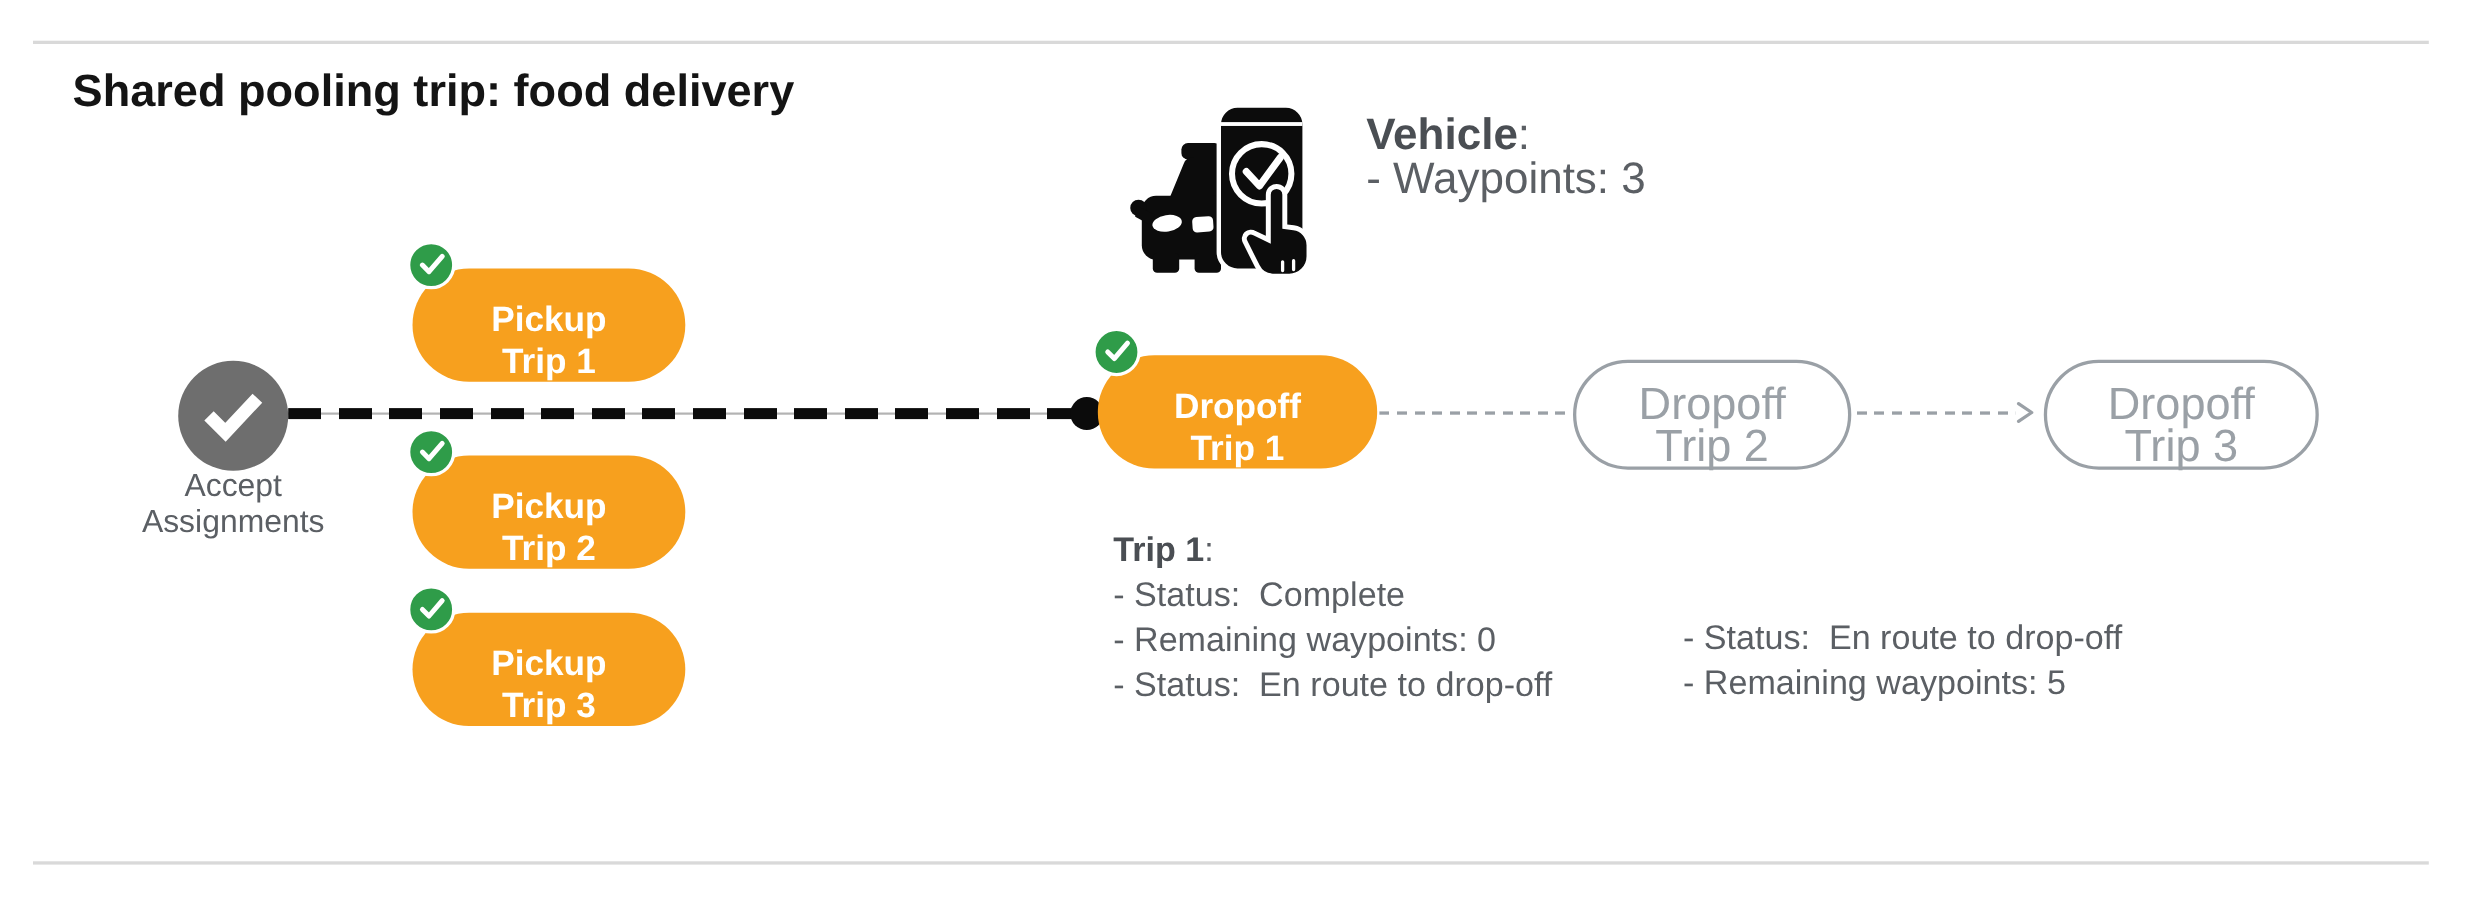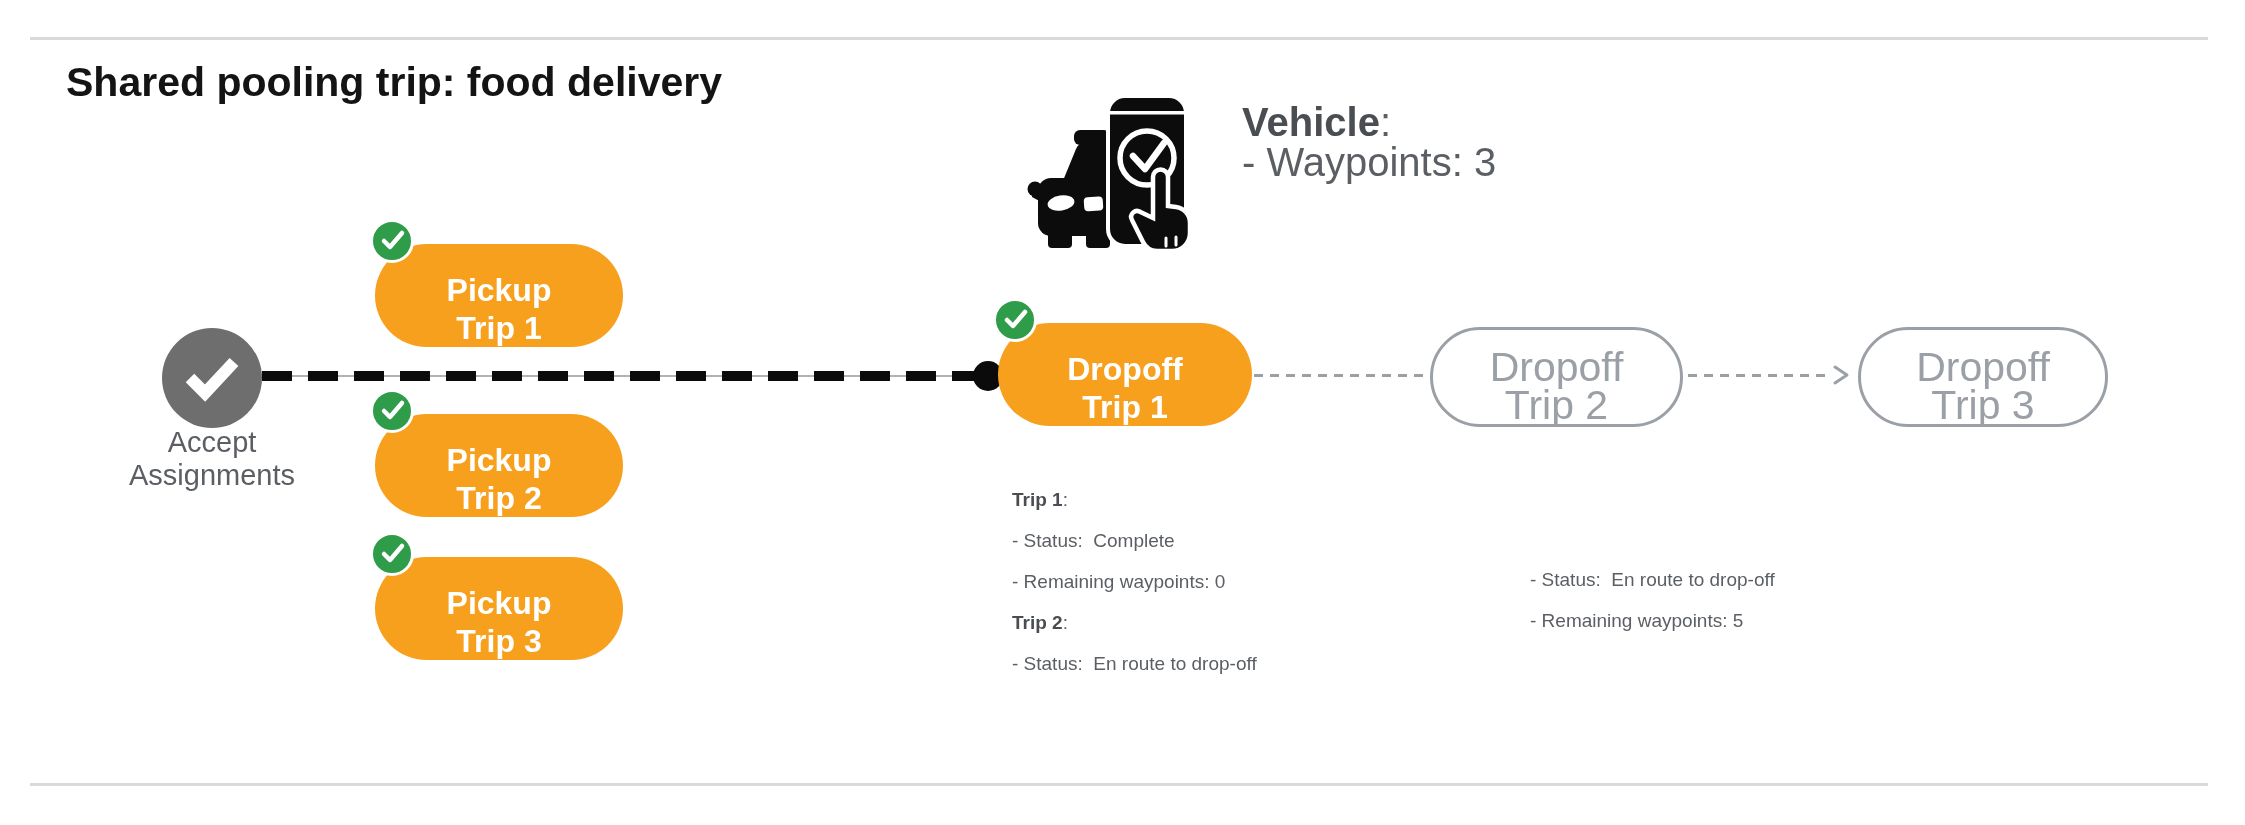--- a/index.html
+++ b/index.html
@@ -67,21 +67,21 @@
   .pill.dropoff-2 { left:1430px; top:327px; width:253px; height:100px; }
   .pill.dropoff-3 { left:1858px; top:327px; width:250px; height:100px; }
 
   .badge {
     position:absolute; left:-5px; top:-25px; width:44px; height:44px; border-radius:50%;
     background:var(--green,#2f9c49); border:3px solid #ffffff;
     display:flex; align-items:center; justify-content:center;
   }
 
   
-  .status-block { position:absolute; font-size:19px; line-height:41px; }
+  .status-block { position:absolute; font-size:31px; line-height:41px; }
   .status-block.block-1 { left:1012px; top:479px; }
   .status-block.block-2 { left:1530px; top:559px; }
   .status-line { color:var(--textGray,#5b5f64); white-space:pre-wrap; }
 </style>
 </head>
 <body>
 
 <div class="canvas">
 
   <div class="divider top"></div>
@@ -184,21 +184,20 @@
 
   <div class="pill ghost dropoff-3">
     <div>Dropoff</div>
     <div>Trip 3</div>
   </div>
 
   <div class="status-block block-1">
     <div><span class="heading-bold">Trip 1</span><span class="heading-colon">:</span></div>
     <div class="status-line">- Status:  Complete</div>
     <div class="status-line">- Remaining waypoints: 0</div>
-    <div><span class="heading-bold">Trip 2</span><span class="heading-colon">:</span></div>
     <div class="status-line">- Status:  En route to drop-off</div>
   </div>
 
   <div class="status-block block-2">
     <div class="status-line">- Status:  En route to drop-off</div>
     <div class="status-line">- Remaining waypoints: 5</div>
   </div>
 
 </div>
 

